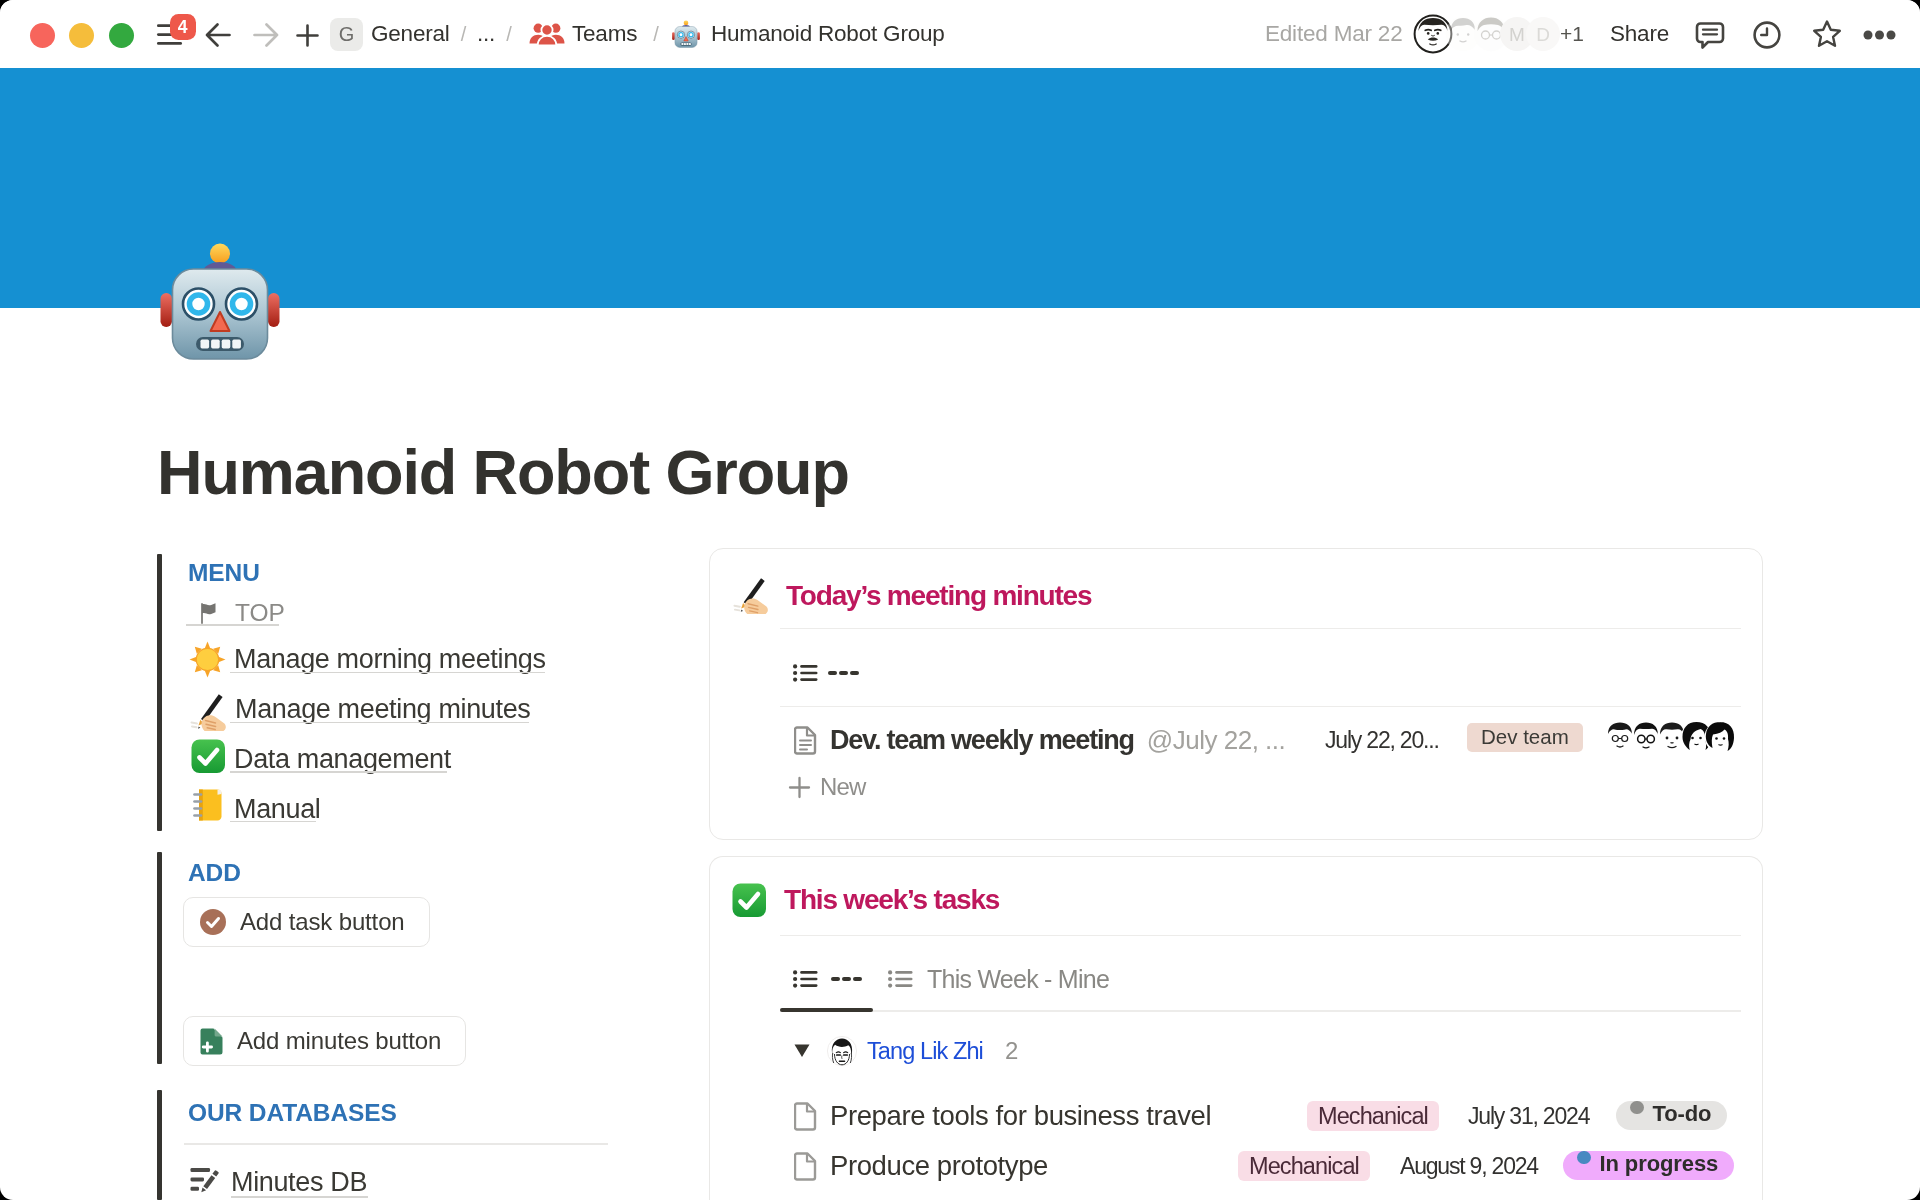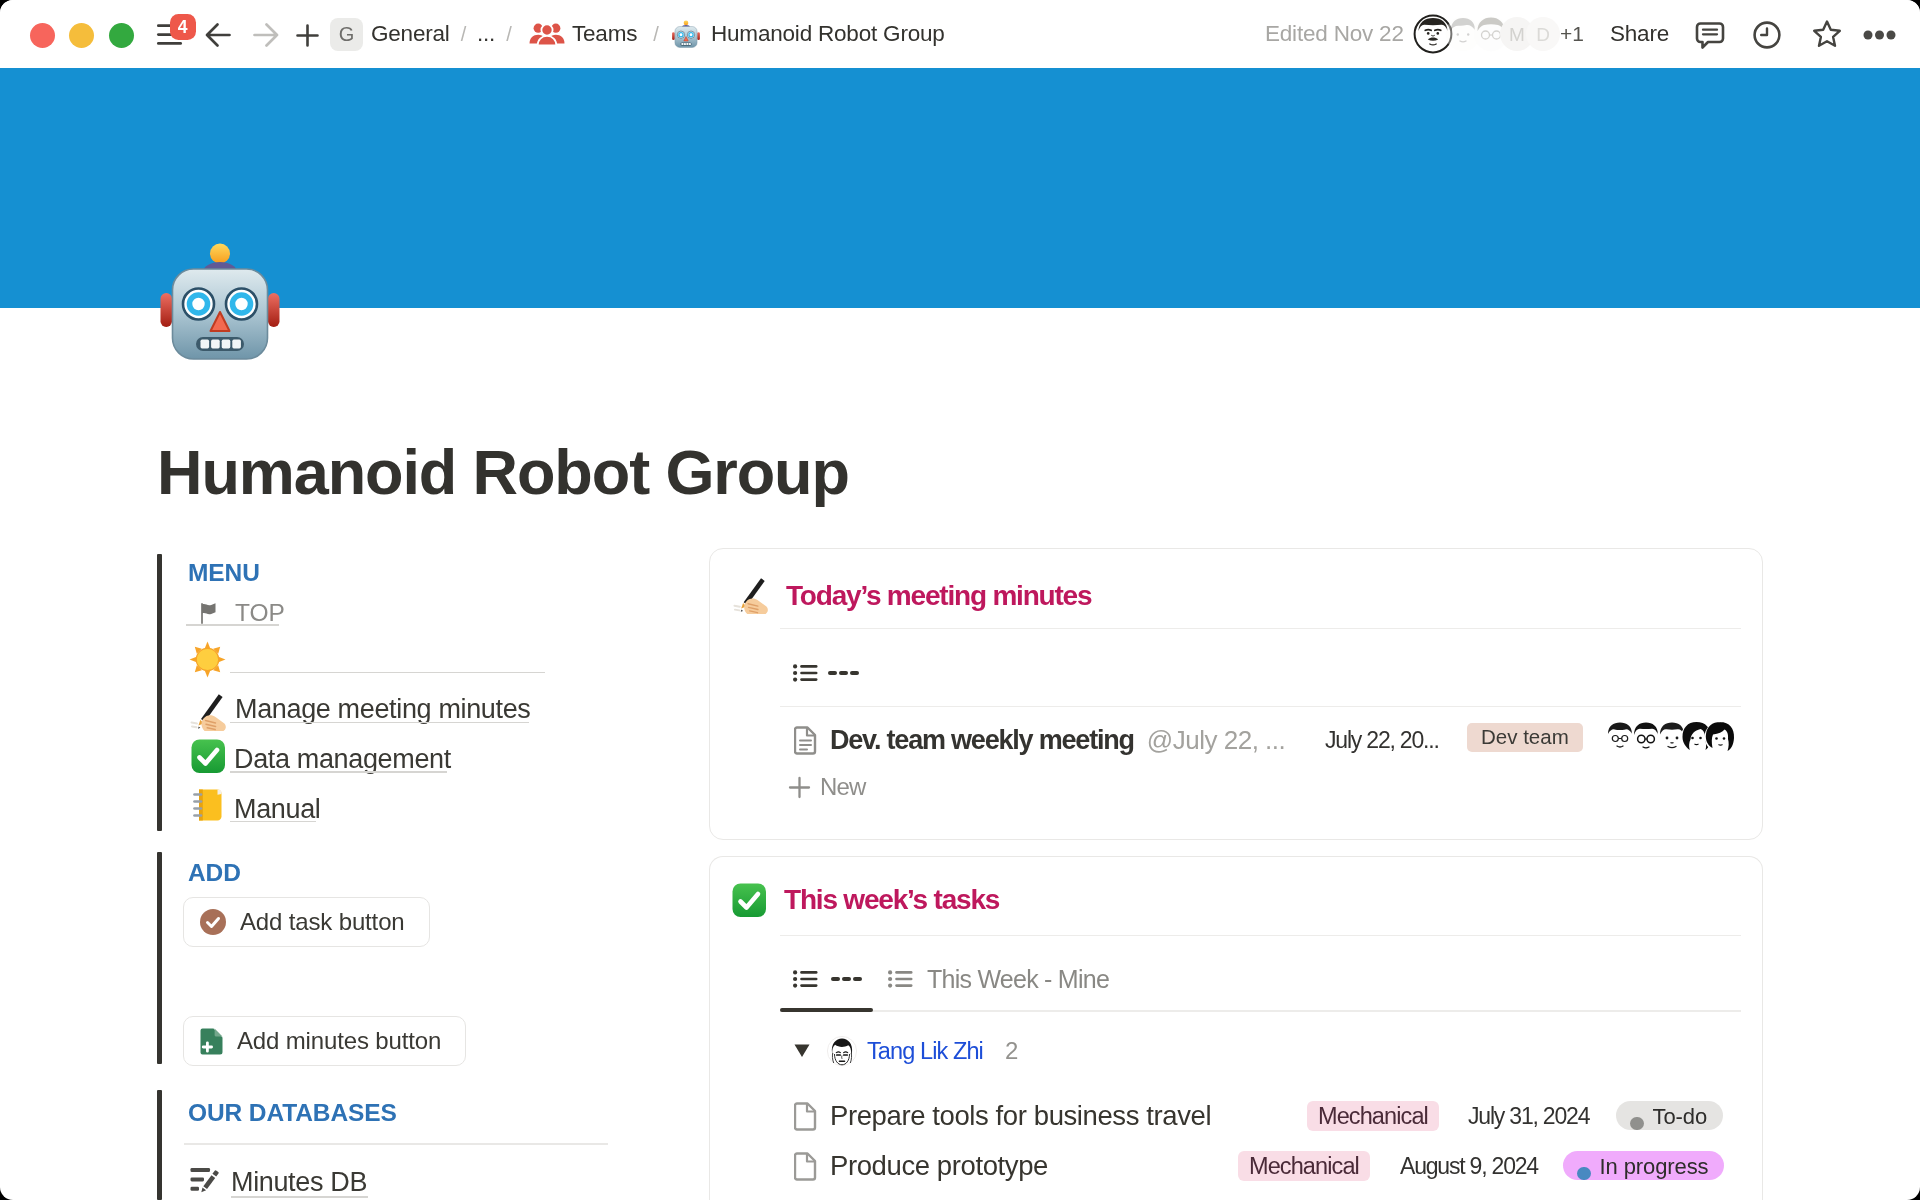--- a/index.html
+++ b/index.html
@@ -10,21 +10,21 @@
   .tl { width:25px; height:25px; border-radius:50%; position:absolute; top:22.5px; }
   .ul { position:absolute; height:1.6px; background:#d6d5d2; }
   .dark-bar { position:absolute; left:157px; width:4.6px; background:#353430; border-radius:1px; }
   .blue-h { position:absolute; left:188px; color:#2e72b5; font-size:24.5px; font-weight:bold; letter-spacing:-0.1px; }
   .mrow { position:absolute; left:189px; height:38px; display:flex; align-items:center; gap:8px; color:#3a3934; font-size:27px; letter-spacing:-0.35px; }
   .btn { position:absolute; left:183px; height:50px; border:1.5px solid #e6e5e3; border-radius:10px; background:#fff; display:flex; align-items:center; padding:0 24px 0 16px; gap:14px; font-size:24px; letter-spacing:-0.15px; color:#3a3934; }
   .card { position:absolute; left:709px; width:1054px; background:#fff; border:1.5px solid #e9e8e6; border-radius:14px; }
   .ctitle { position:absolute; left:22px; display:flex; align-items:center; gap:17px; font-size:28px; font-weight:bold; color:#be185d; letter-spacing:-1.2px; }
   .cdiv { position:absolute; left:70px; width:961px; height:1.5px; background:#edecea; }
   .tag { display:inline-flex; align-items:center; border-radius:6px; padding:0 11px; }
-  .pill { display:inline-flex; align-items:flex-end; border-radius:15px; padding:0 16px 0 14px; height:29.5px; font-size:22px; letter-spacing:-0.1px; color:#2e2d2b; gap:9px; }
+  .pill { display:inline-flex; align-items:flex-start; border-radius:15px; padding:0 16px 0 14px; height:29.5px; font-size:22px; letter-spacing:-0.1px; color:#2e2d2b; gap:9px;font-weight:bold; }
   .dot { width:13.5px; height:13.5px; border-radius:50%; display:inline-block; flex:none; }
   .pgico { flex:none; }
 </style>
 </head>
 <body>
 <div class="win">
 
   <svg width="0" height="0" style="position:absolute">
     <defs>
       <linearGradient id="rg_head" x1="0" y1="0" x2="0" y2="1">
@@ -127,21 +127,21 @@
     <div class="row" style="left:572px;top:0;height:68px;font-size:22.5px;letter-spacing:-0.2px;color:#33322e;">
       <span>Teams</span>
         <span style="color:#b8b7b4;padding:0 16px;font-size:20px;">/</span>
     </div>
     <svg class="abs" style="left:672px;top:20px;" width="28" height="28" viewBox="0 0 120 120">
         <use href="#robot"></use>
       </svg>
     <div class="row" style="left:711px;top:0;height:68px;font-size:22.5px;letter-spacing:-0.2px;color:#33322e;">
         <span>Humanoid Robot Group</span>
       </div>
-    <div class="row" style="left:1265px;top:0;height:68px;font-size:22.5px;letter-spacing:-0.2px;color:#a8a7a4;">Edited Nov 22</div>
+    <div class="row" style="left:1265px;top:0;height:68px;font-size:22.5px;letter-spacing:-0.2px;color:#a8a7a4;">Edited Mar 22</div>
 
     <svg class="abs" style="left:1413px;top:14px;" width="180" height="40" viewBox="0 0 180 40">
       <g>
         <circle cx="20" cy="20" r="18.4" fill="#fff" stroke="#21201d" stroke-width="2"></circle>
         <path d="M5.5 17 c0-8.5 6.5-13 14.5-13 c8 0 14.5 4.5 14.5 13 c-1.2-4-3.2-6.5-6-6.2 c-5.6 .6-11.4 .6-17 0 c-2.8-.3-4.8 2.2-6 6.2 z" fill="#262420"></path>
         <path d="M12.3 16.3 c1.9-.9 4.1-.9 5.8 0 M21.9 16.3 c1.9-.9 4.1-.9 5.8 0" stroke="#262420" stroke-width="1.8" fill="none" stroke-linecap="round"></path>
         <circle cx="15.2" cy="19.4" r="1.3" fill="#262420"></circle>
           <circle cx="24.8" cy="19.4" r="1.3" fill="#262420"></circle>
         <path d="M18.6 21.5 c.9 .7 1.9 .7 2.8 0" stroke="#262420" stroke-width="1" fill="none" stroke-linecap="round"></path>
         <path d="M14.8 25.4 c1.6-1.5 3.4-1.9 5.2-1.9 c1.8 0 3.6 .4 5.2 1.9 c-1.7 .9-3.4 1.3-5.2 1.3 c-1.8 0-3.5-.4-5.2-1.3 z" fill="#2b2925"></path>
@@ -217,20 +217,21 @@
           <path d="M18.5 36.5 L21.3 29.4 L15.7 29.4 Z"></path>
         <path d="M.5 18.5 L7.6 15.7 L7.6 21.3 Z"></path>
           <path d="M36.5 18.5 L29.4 15.7 L29.4 21.3 Z"></path>
         <path d="M5.8 5.8 L12.8 7.8 L7.8 12.8 Z"></path>
           <path d="M31.2 5.8 L29.2 12.8 L24.2 7.8 Z"></path>
         <path d="M5.8 31.2 L7.8 24.2 L12.8 29.2 Z"></path>
           <path d="M31.2 31.2 L24.2 29.2 L29.2 24.2 Z"></path>
       </g>
       <circle cx="18.5" cy="18.5" r="11.2" fill="#fece3f" stroke="#f7a428" stroke-width="1.2"></circle>
     </svg>
+    <span>Manage morning meetings</span>
   </div>
   <div class="ul" style="left:230px;top:671.5px;width:315px;"></div>
 
   <div class="mrow" style="top:690px;">
     <svg width="38" height="38" viewBox="0 0 38 38" style="margin-top:6px;">
         <use href="#hand"></use>
       </svg>
     <span>Manage meeting minutes</span>
   </div>
   <div class="ul" style="left:230px;top:721.5px;width:299px;"></div>

